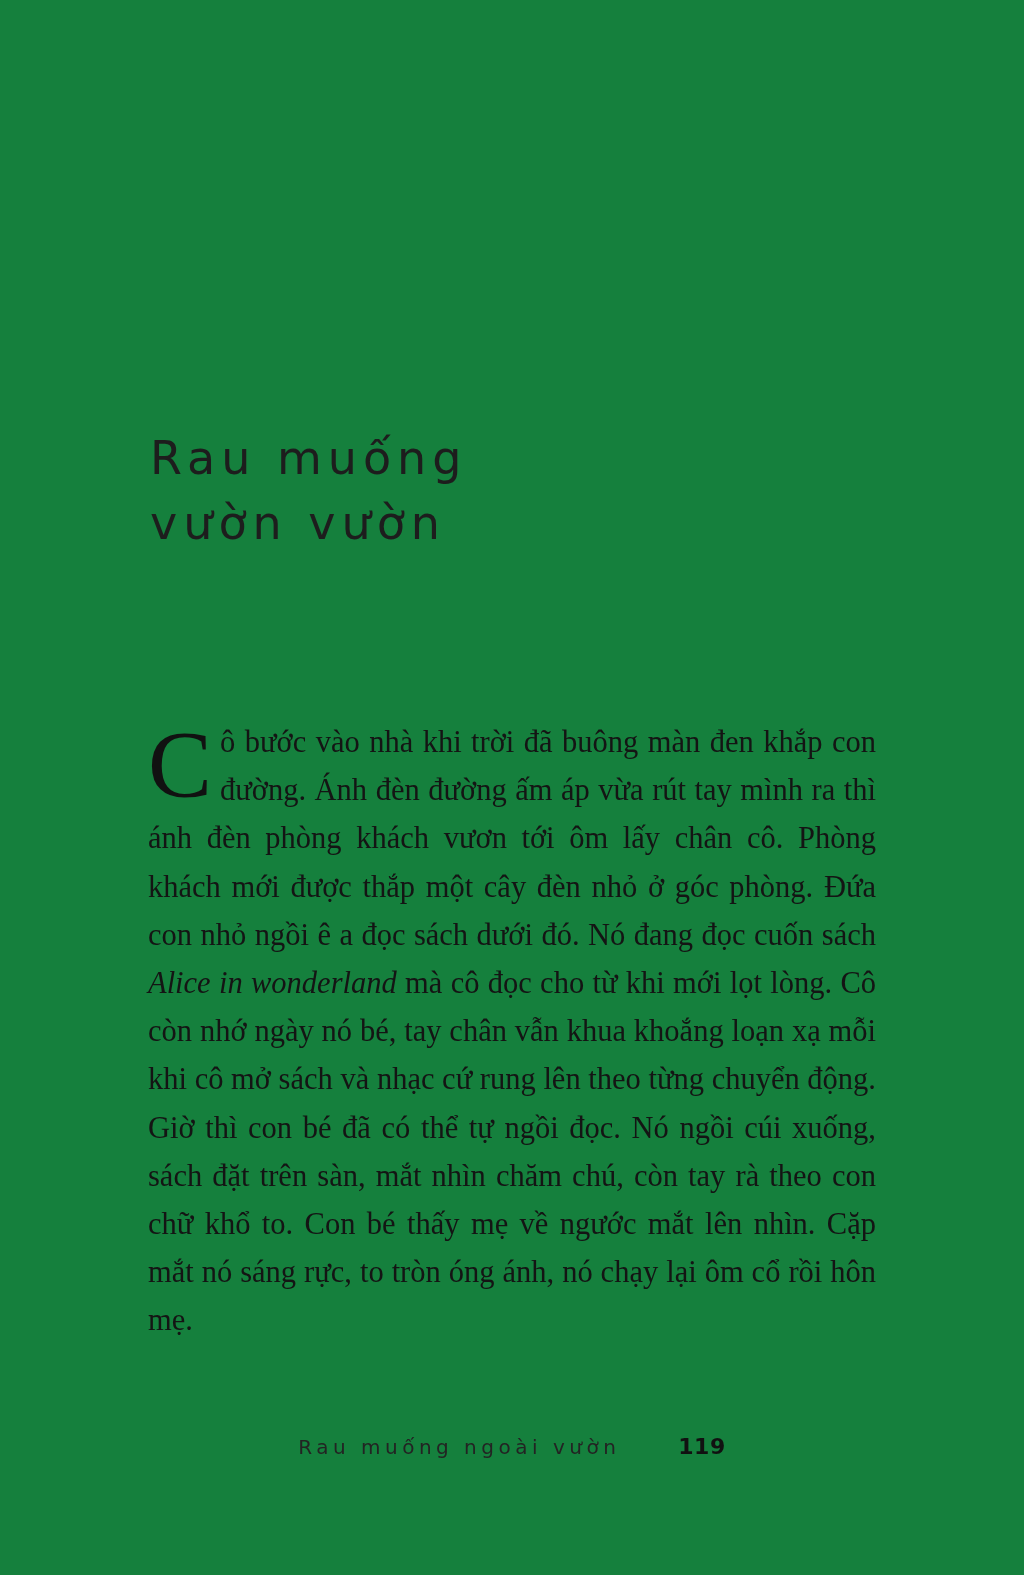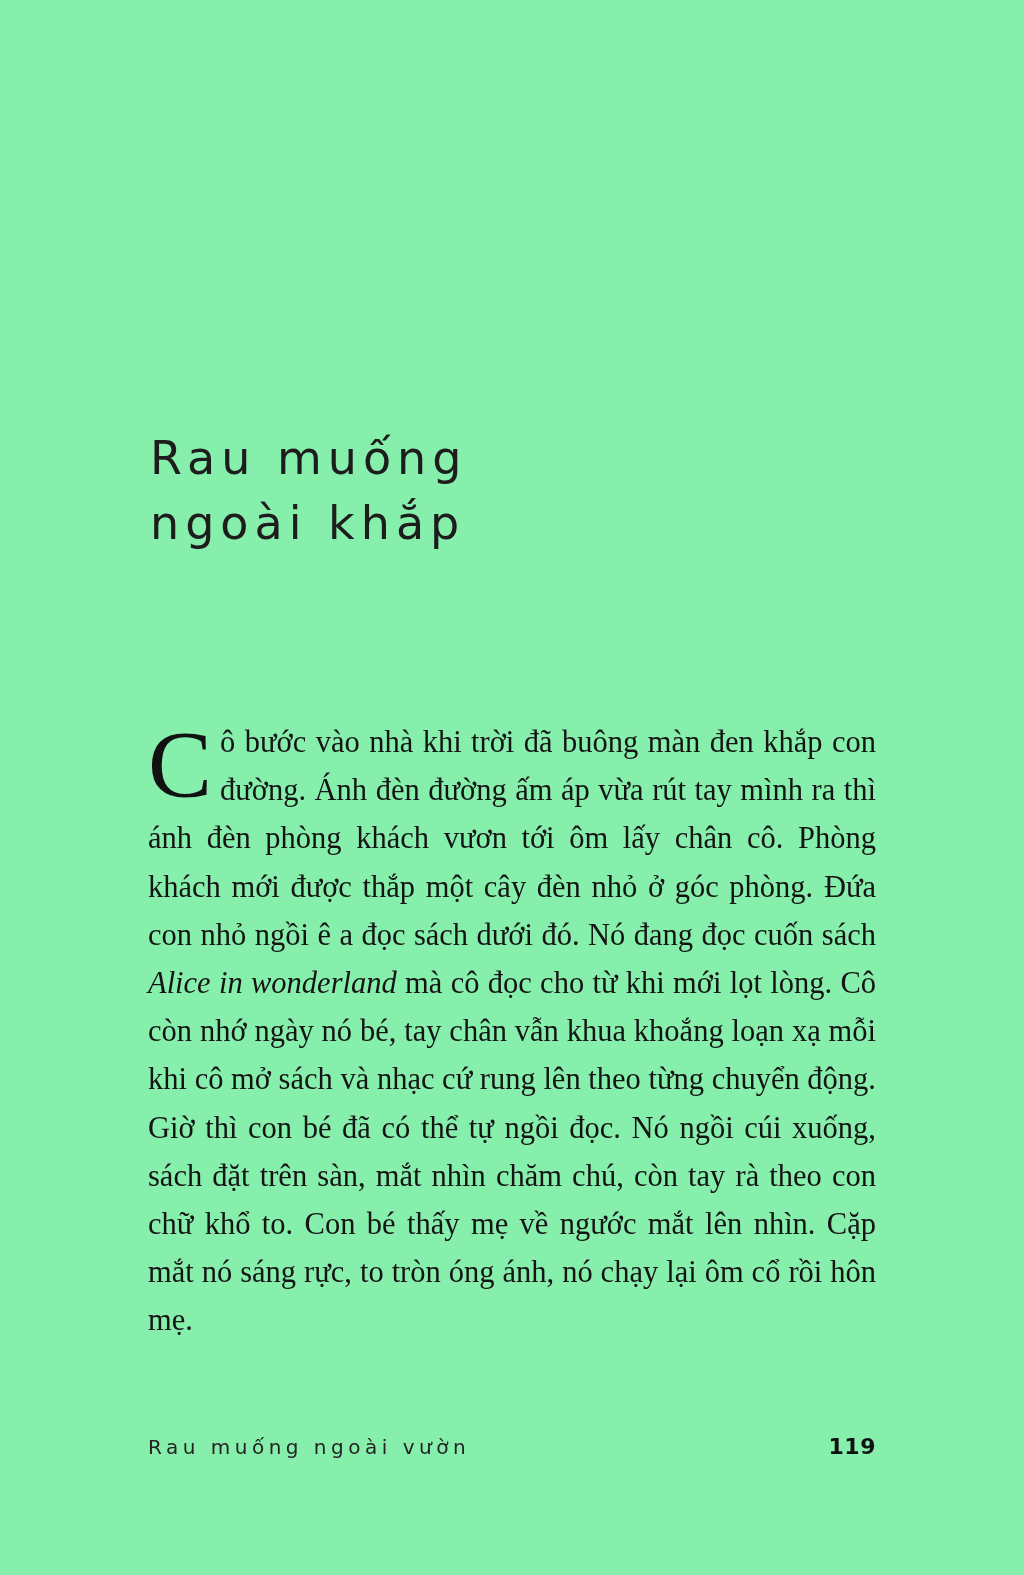--- a/index.html
+++ b/index.html
@@ -12,21 +12,21 @@
     height: 1575px;
     position: relative;
     font-family: "Liberation Serif", serif;
     color: #1a1a1a;
     overflow: hidden;
   }
 
   .page {
     position: absolute;
     inset: 0;
-    background: #86efac;
+    background: #15803d;
   }
 
   
   .chapter-title {
     position: absolute;
     left: 150px;
     top: 395px;
     width: 740px;
     font-family: "DejaVu Sans", sans-serif;
     font-weight: 400;
@@ -73,21 +73,21 @@
     margin: 0;
   }
 
   
   .footer {
     position: absolute;
     left: 148px;
     right: 148px;
     top: 1434px;
     display: flex;
-    justify-content: space-between;
+    justify-content: center;
     align-items: baseline;
     gap: 26px;
   }
   .footer-title {
     font-family: "DejaVu Sans", sans-serif;
     font-size: 20px;
     letter-spacing: 4.5px;
     color: #232323;
   }
   .footer-page {
@@ -99,21 +99,21 @@
     margin-left: 32px;
   }
 </style>
 </head>
 <body>
 
 <div class="page">
 
   <h1 class="chapter-title">
     <span class="line">Rau muống</span>
-    <span class="line">ngoài khắp</span>
+    <span class="line">vườn vườn</span>
   </h1>
 
   <div class="body-text">
     <p class="para">
       <span class="dropcap">C</span><span>ô bước vào nhà khi trời đã buông màn đen khắp con đường. Ánh đèn đường ấm áp vừa rút tay mình ra thì ánh đèn phòng khách vươn tới ôm lấy chân cô. Phòng khách mới được thắp một cây đèn nhỏ ở góc phòng. Đứa con nhỏ ngồi ê a đọc sách dưới đó. Nó đang đọc cuốn sách </span><em>Alice in wonderland</em><span> mà cô đọc cho từ khi mới lọt lòng. Cô còn nhớ ngày nó bé, tay chân vẫn khua khoắng loạn xạ mỗi khi cô mở sách và nhạc cứ rung lên theo từng chuyển động. Giờ thì con bé đã có thể tự ngồi đọc. Nó ngồi cúi xuống, sách đặt trên sàn, mắt nhìn chăm chú, còn tay rà theo con chữ khổ to. Con bé thấy mẹ về ngước mắt lên nhìn. Cặp mắt nó sáng rực, to tròn óng ánh, nó chạy lại ôm cổ rồi hôn mẹ.</span>
     </p>
   </div>
 
   <div class="footer">
     <span class="footer-title">Rau muống ngoài vườn</span>

